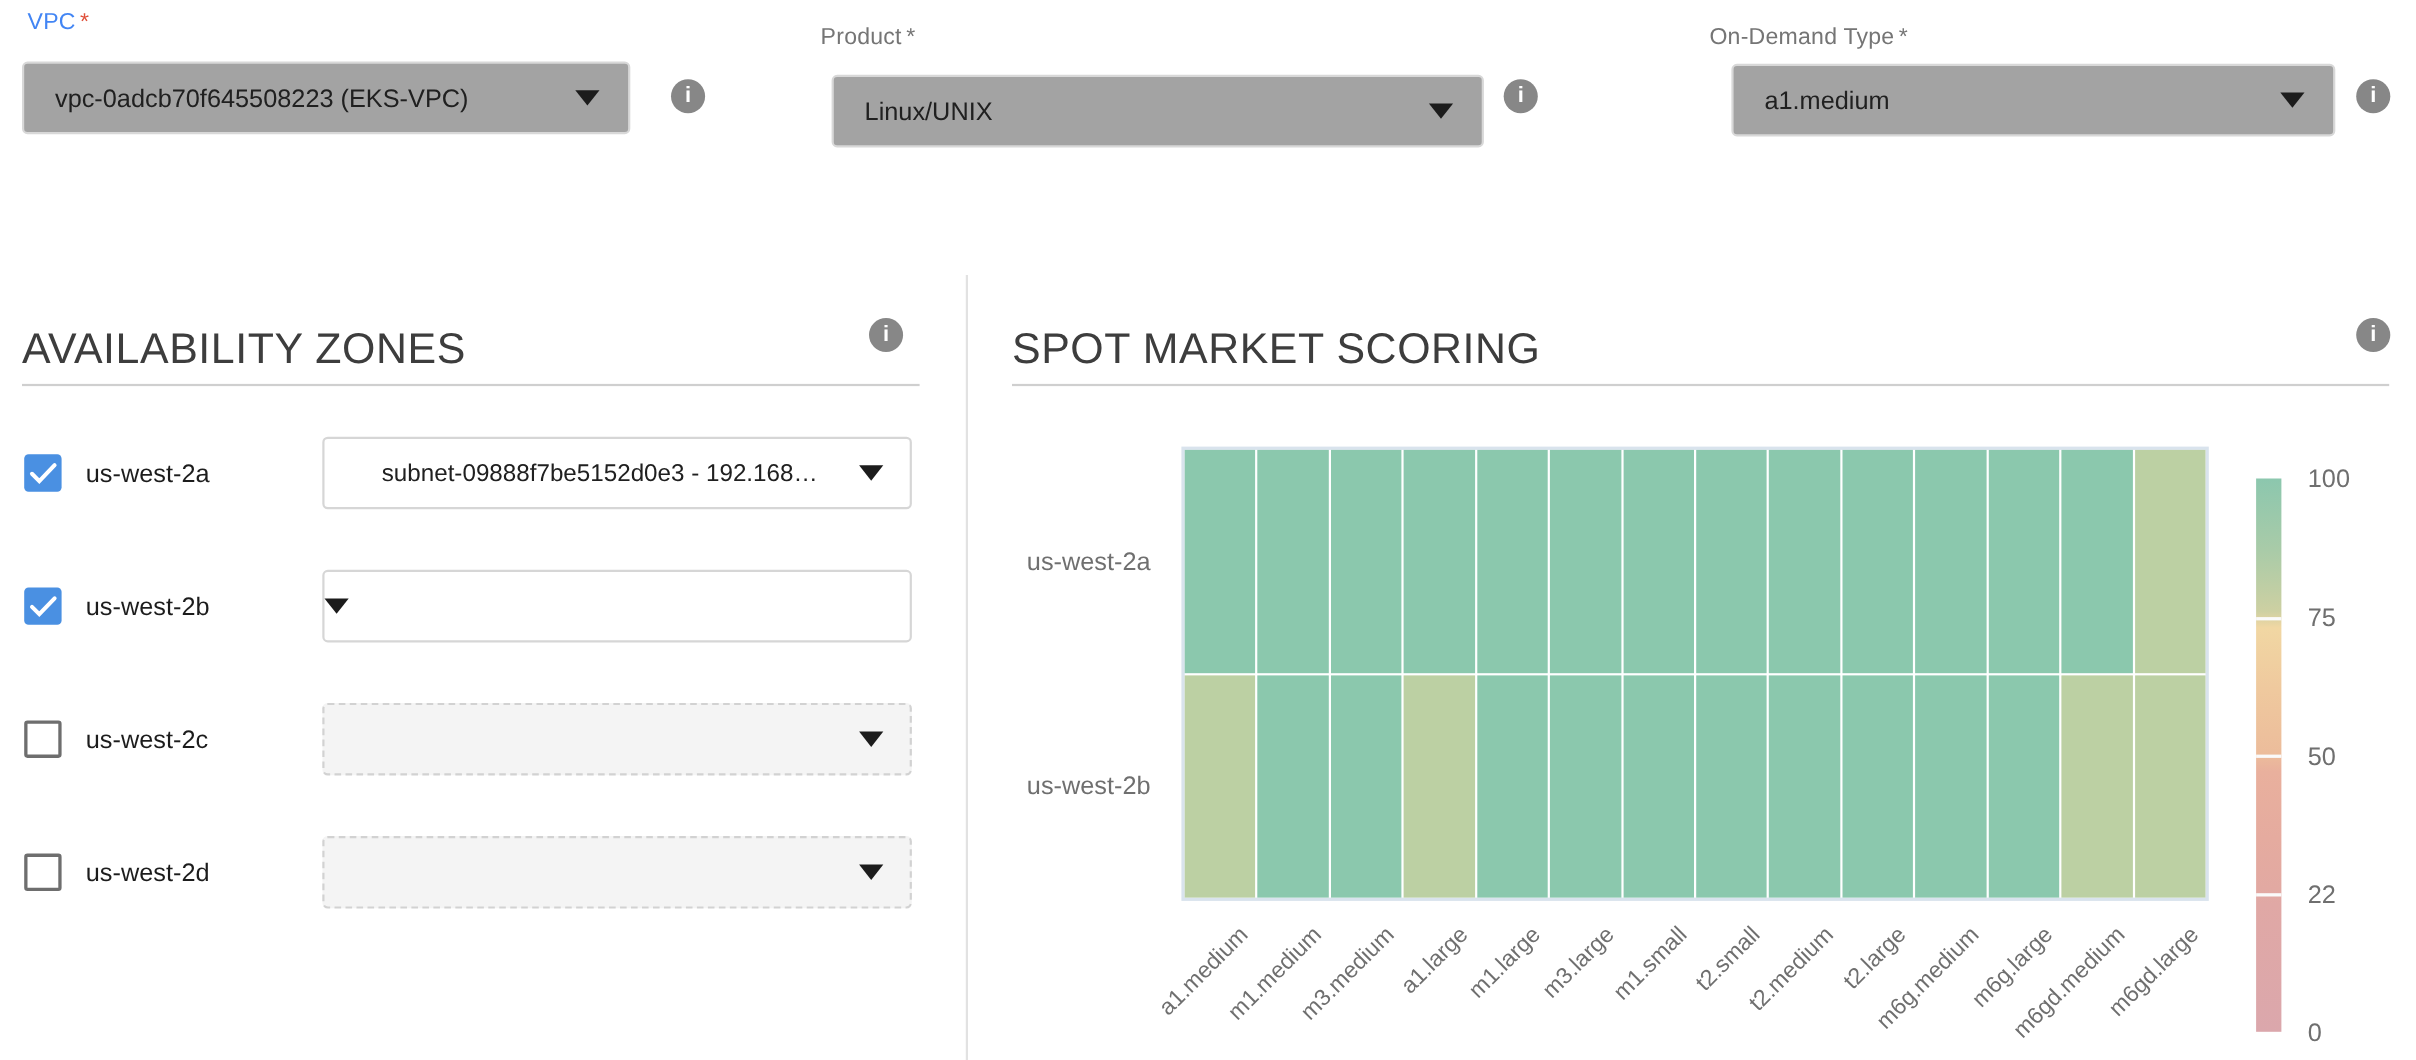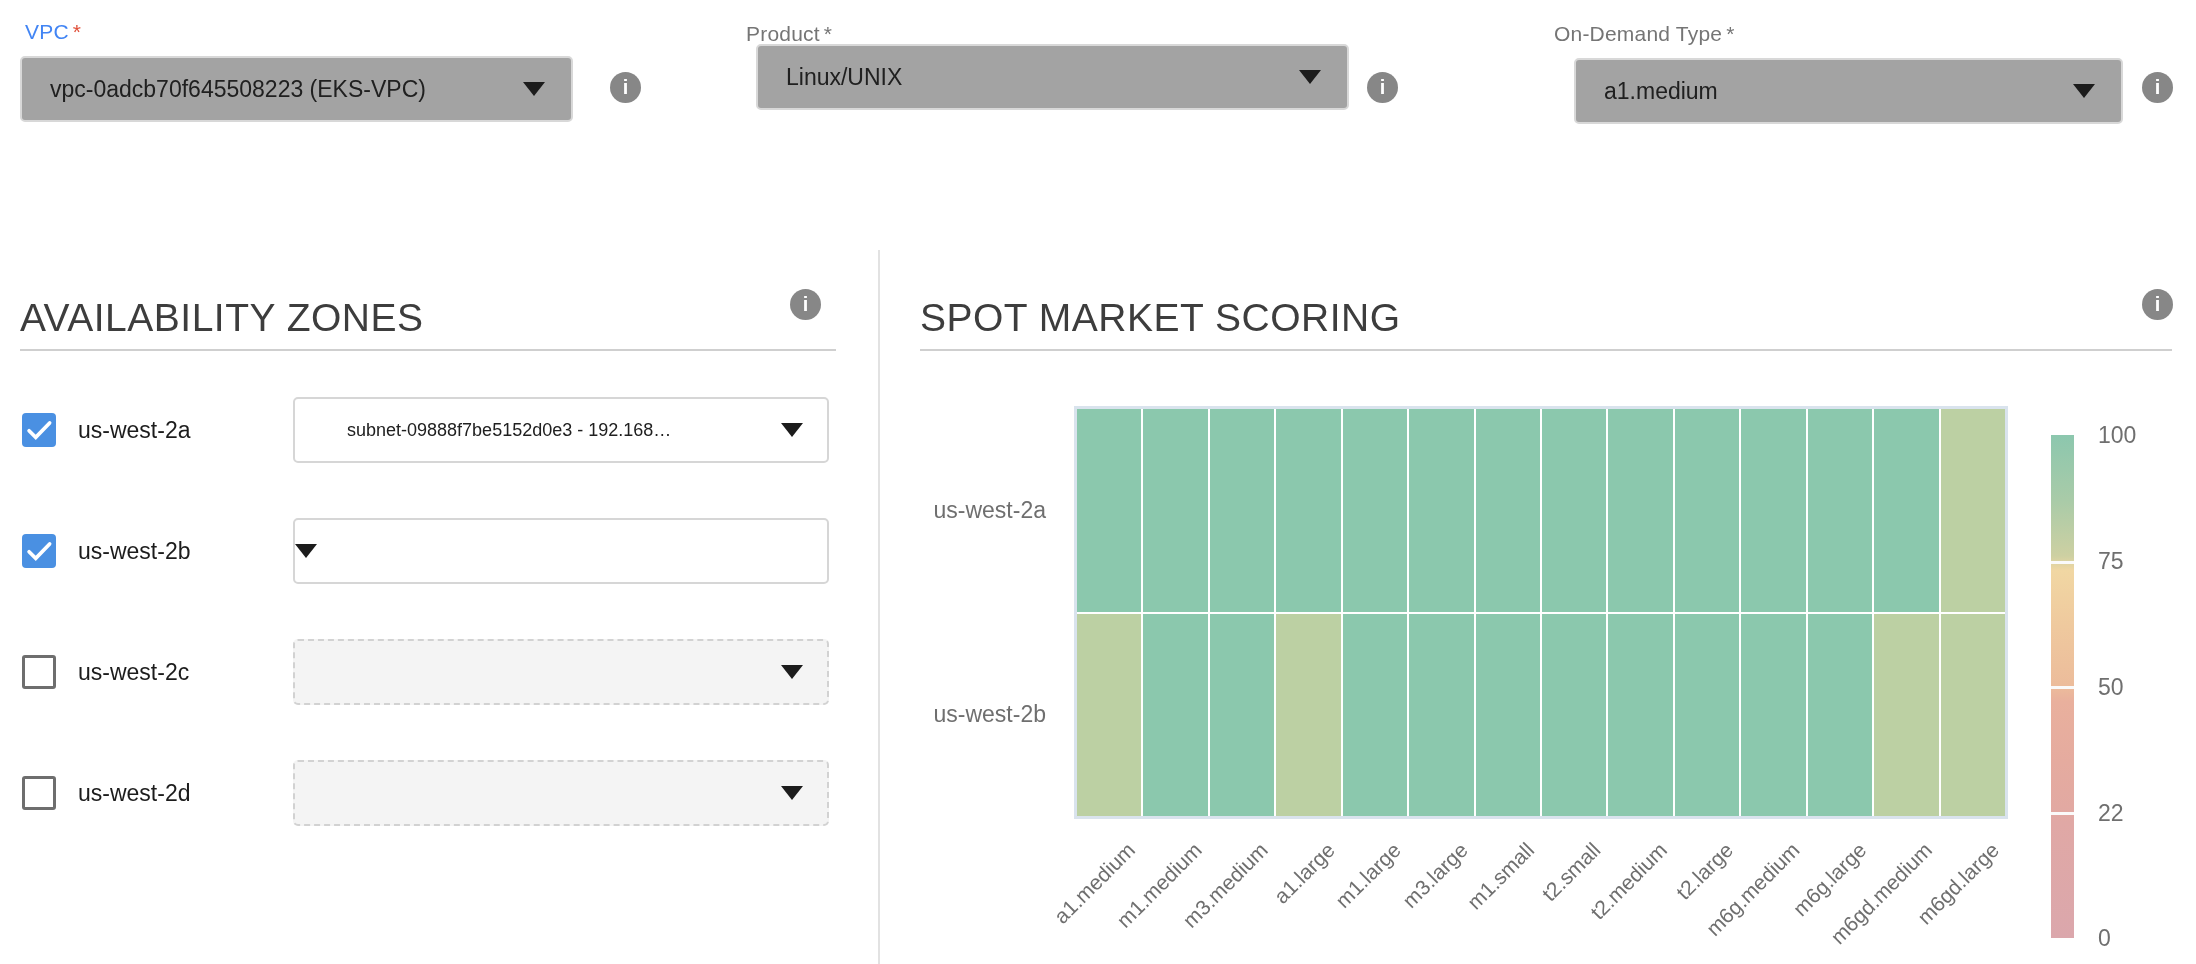--- a/index.html
+++ b/index.html
@@ -28,21 +28,21 @@
 
   
   .checkbox { position:absolute; left:22px; width:34px; height:34px; border-radius:4px;
               cursor:pointer; }
   .checkbox.checked { background:#4a90e2; }
   .checkbox.unchecked { background:#fff; border:3px solid #6e6e6e; border-radius:3px; }
   .checkbox svg { width:100%; height:100%; display:block; }
   .zone-label { position:absolute; left:78px; font-size:23px; color:#1c1c1c; }
   .az-select { position:absolute; left:293px; width:536px; height:66px; border:2px solid #d6d6d6;
                border-radius:5px; background:#fff; display:flex; align-items:center; cursor:pointer; }
-  .az-select .val { font-size:18px; color:#202020; padding-left:52px; white-space:nowrap;
+  .az-select .val { font-size:22px; color:#202020; padding-left:52px; white-space:nowrap;
                     overflow:hidden; text-overflow:ellipsis; flex:1; }
   .az-select .caret { margin-right:24px; }
   .az-select.disabled { border:2px dashed #d2d2d2; background:#f4f4f4; }
 
   
   #heatmap-grid { position:absolute; left:1074px; top:406px; width:934px; height:413px;
                   border:3px solid #d9e3ed; background:#fff; display:grid;
                   grid-template-columns:repeat(14,1fr); grid-template-rows:1fr 1fr; gap:2px; }
   .hm-cell { width:100%; height:100%; }
   .hm-ylabel { position:absolute; left:890px; width:156px; text-align:right; font-size:23px;
@@ -55,35 +55,35 @@
   #legend-bar { position:absolute; left:2051px; top:435px; width:23px; height:503px;
     background:linear-gradient(180deg,
       #8cc7ae 0%, #a9cba8 13%, #cdd0a2 24%, #f1d7a3 27%, #efc99e 38%, #ecbc9b 50%,
       #e9b09d 53%, #e5ab9f 65%, #e2a9a2 74%, #e0a8a5 77%, #dba7ac 100%); }
   .legend-tick { position:absolute; left:0; width:100%; height:3px; background:#fafafa; }
   .legend-label { position:absolute; left:2098px; font-size:23px; color:#6f6f6f; line-height:26px; }
 </style>
 </head>
 <body>
 
-<div class="field-label focused" style="left:25px; top:20px;text-align:center;">
+<div class="field-label focused" style="left:25px; top:8px;text-align:center;">
   <span>VPC</span><span class="req">*</span>
 </div>
 <div class="select-box" style="left:20px; top:56px; width:553px;">
   <span class="val">vpc-0adcb70f645508223 (EKS-VPC)</span>
   <span class="caret"></span>
 </div>
 <div class="info-icon" style="left:610px; top:72px;">
     <span>i</span>
   </div>
 
 <div class="field-label" style="left:746px; top:22px;">
   <span>Product</span><span class="req">*</span>
 </div>
-<div class="select-box" style="left:756px; top:44px; width:593px;">
+<div class="select-box" style="left:756px; top:68px; width:593px;">
   <span class="val">Linux/UNIX</span>
   <span class="caret"></span>
 </div>
 <div class="info-icon" style="left:1367px; top:72px;">
     <span>i</span>
   </div>
 
 <div class="field-label" style="left:1554px; top:22px;">
   <span>On-Demand Type</span><span class="req">*</span>
 </div>

